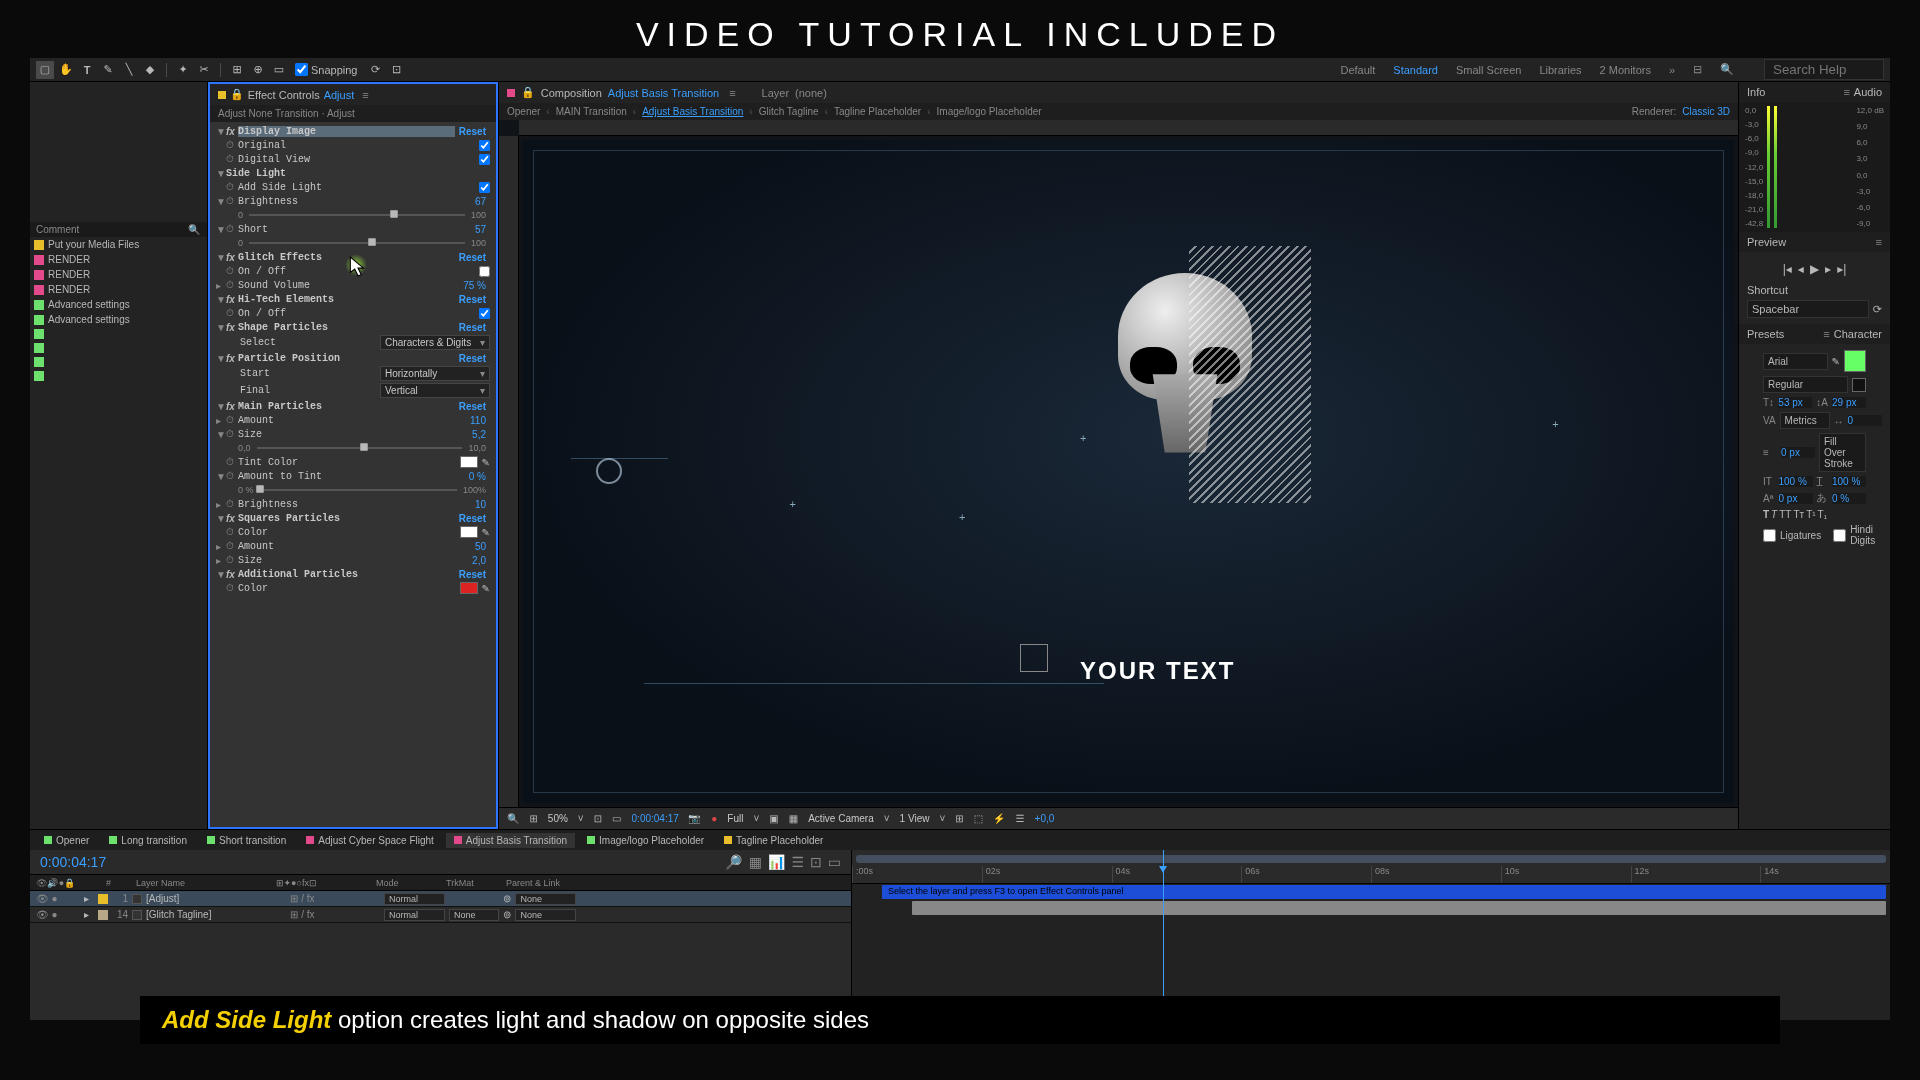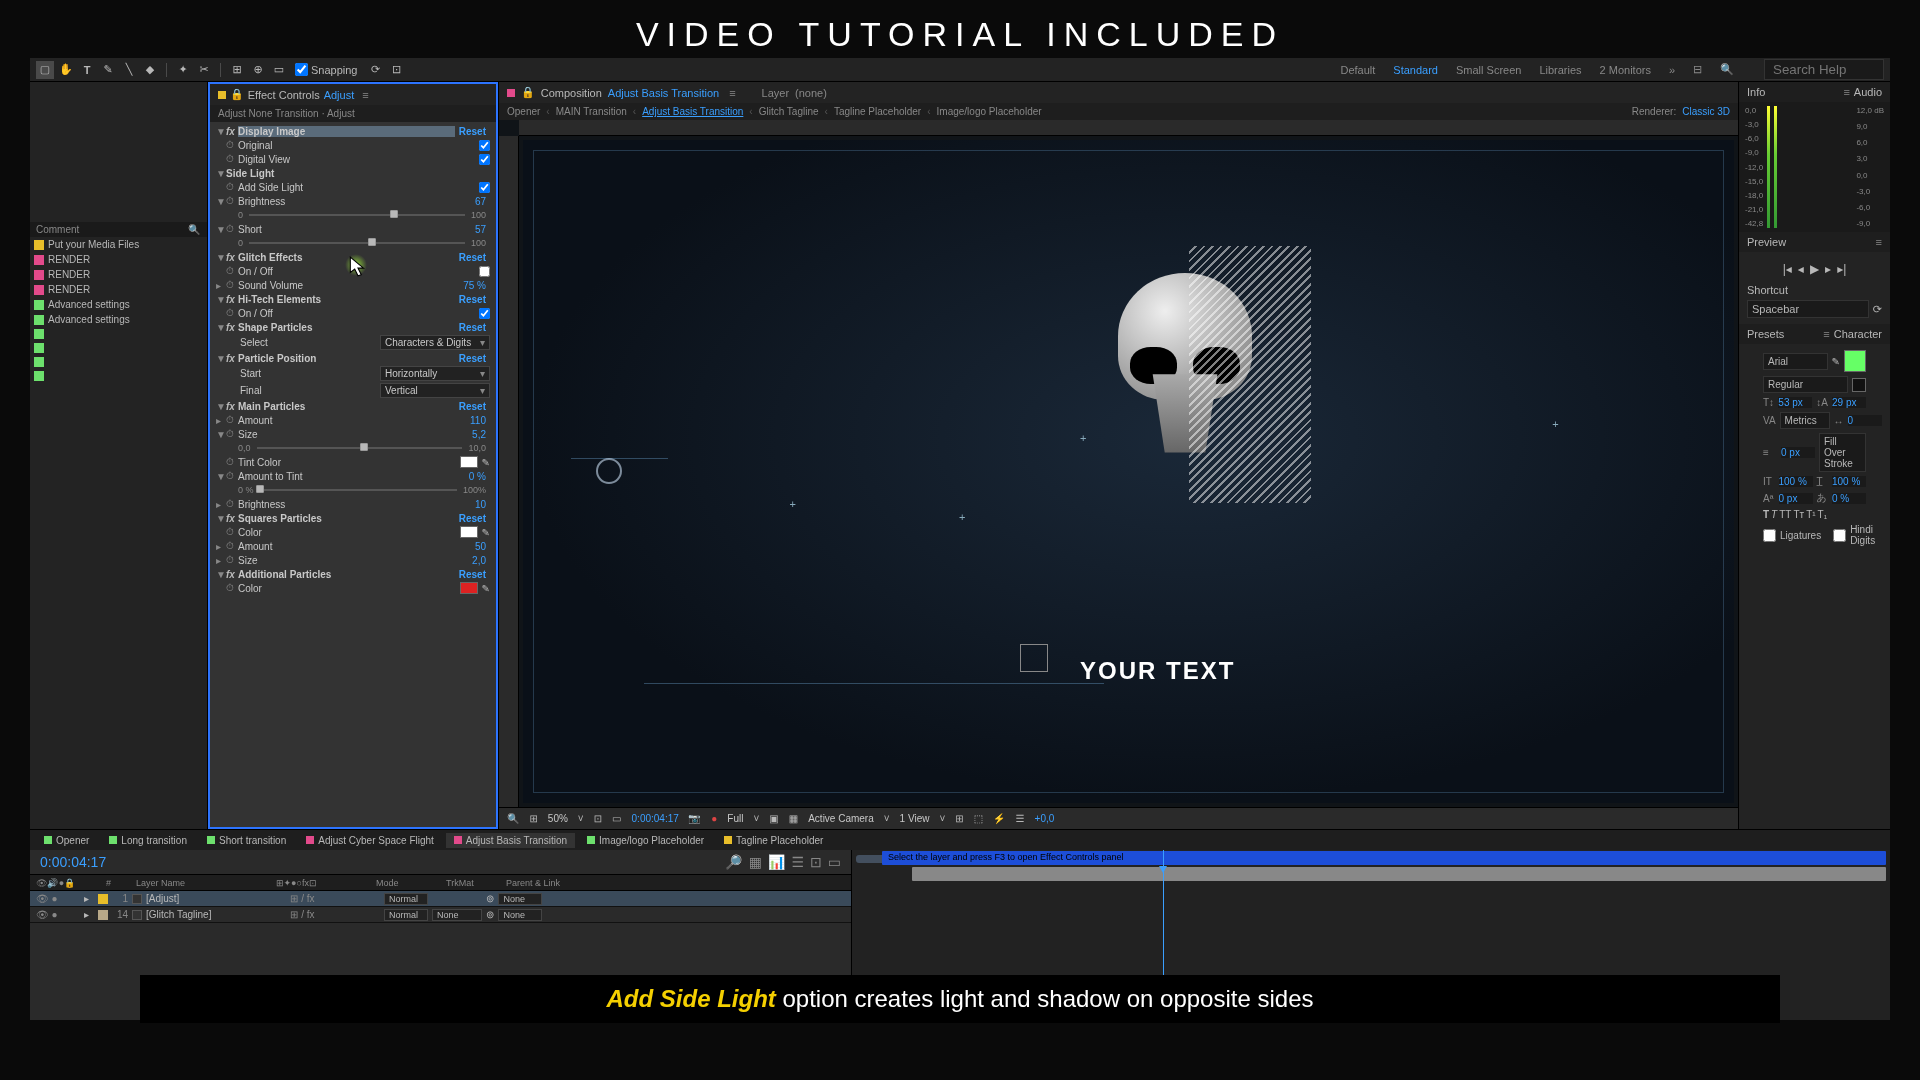--- a/index.html
+++ b/index.html
@@ -33,21 +33,21 @@
 .effect-tab { background: #232323; padding: 4px 8px; display: flex; align-items: center; gap: 4px; font-size: 11px; }
 .effect-tab-name { color: #b8b8b8; }
 .effect-tab-sub { color: #3a9fff; }
 .effect-crumb { padding: 3px 8px; font-size: 10px; color: #888; background: #1e1e1e; }
 .effect-body { flex: 1; overflow-y: auto; background: #333; padding: 2px 0; }
 .eff-row { display: flex; align-items: center; padding: 1px 6px; font-size: 10px; min-height: 14px; }
 .eff-row.group { font-weight: bold; }
 .eff-twirl { width: 10px; color: #888; cursor: pointer; }
 .eff-fx { width: 12px; font-style: italic; color: #b8b8b8; }
 .eff-stopwatch { width: 12px; color: #888; }
-.eff-label { flex: 1; color: #c8c8c8; }
+.eff-label { flex: 1; color: #c8c8c8; font-family: Liberation Mono, monospace; }
 .eff-label.hl { background: #5a6b7a; }
 .eff-value { color: #3a9fff; cursor: pointer; padding: 0 4px; }
 .eff-check { width: 11px; height: 11px; }
 .eff-swatch { width: 18px; height: 12px; border: 1px solid #666; cursor: pointer; }
 .eff-slider-row { display: flex; align-items: center; padding: 0 10px 0 28px; font-size: 9px; color: #888; }
 .eff-slider { flex: 1; height: 14px; position: relative; margin: 0 6px; }
 .eff-slider-track { position: absolute; top: 6px; left: 0; right: 0; height: 2px; background: #555; }
 .eff-slider-thumb { position: absolute; top: 2px; width: 8px; height: 8px; background: #b8b8b8; border: 1px solid #999; border-radius: 1px; transform: translateX(-50%); cursor: pointer; }
 .eff-dd { background: #222; border: 1px solid #444; padding: 1px 16px 1px 4px; font-size: 10px; color: #c8c8c8; cursor: pointer; position: relative; min-width: 110px; }
 .eff-dd::after { content: '▾'; position: absolute; right: 4px; color: #888; }
@@ -103,34 +103,34 @@
 .tl-tab.active { background: #333; }
 .tl-chip { width: 8px; height: 8px; }
 .timeline-body { display: flex; height: 170px; }
 .tl-left { width: 822px; background: #2a2a2a; border-right: 1px solid #000; }
 .tl-timecode { padding: 4px 10px; color: #3a9fff; font-size: 14px; font-family: monospace; border-bottom: 1px solid #000; display: flex; align-items: center; }
 .tl-cols { height: 16px; background: #1e1e1e; display: flex; align-items: center; padding: 0 6px; font-size: 9px; color: #888; border-bottom: 1px solid #000; }
 .tl-layer-row { height: 16px; display: flex; align-items: center; padding: 0 6px; font-size: 10px; border-bottom: 1px solid #111; gap: 4px; }
 .tl-layer-row.sel { background: #3a4a5a; }
 .layer-num { width: 16px; text-align: right; color: #888; }
 .layer-name { flex: 0 0 140px; }
-.mode-dd { background: #222; border: 1px solid #444; font-size: 9px; padding: 0 4px; width: 44px; cursor: pointer; }
+.mode-dd { background: #222; border: 1px solid #444; font-size: 9px; padding: 0 4px; width: 61px; cursor: pointer; }
 .tl-right { flex: 1; background: #222; position: relative; }
 .tl-ruler { height: 34px; background: #2a2a2a; border-bottom: 1px solid #000; display: flex; font-size: 9px; color: #888; }
 .tl-tick { flex: 1; border-left: 1px solid #444; padding-left: 3px; }
 .tl-tracks { position: relative; }
 .tl-bar { position: absolute; height: 14px; border-radius: 1px; font-size: 9px; color: #000; padding: 1px 6px; overflow: hidden; white-space: nowrap; }
 .tl-bar.yellow { background: #1d4ed8; top: 1px; left: 30px; right: 4px; }
 .tl-bar.gray { background: #888; top: 17px; left: 60px; right: 4px; }
 .tl-playhead { position: absolute; top: 0; bottom: 0; width: 1px; background: #3a9fff; }
 .tl-playhead::before { content: ''; position: absolute; top: 16px; left: -4px; width: 0; height: 0; border-left: 4px solid transparent; border-right: 4px solid transparent; border-top: 7px solid #3a9fff; }
 .tl-scroller { position: absolute; top: 5px; left: 0; right: 0; height: 8px; background: #434f5e; border-radius: 3px; margin: 0 4px; }
 
 
-.caption-bar { position: absolute; bottom: 57px; left: 140px; right: 140px; background: #000; padding: 10px 22px; text-align: center; font-size: 24px; }
+.caption-bar { position: absolute; bottom: 36px; left: 140px; right: 140px; background: #000; padding: 10px 22px; text-align: left; font-size: 24px; }
 .caption-hl { color: #f5d000; font-weight: bold; font-style: italic; }
 .caption-rest { color: #fff; }
 
 .cursor { position: absolute; pointer-events: none; z-index: 999; }
 .cursor svg { width: 18px; height: 22px; }
 .click-glow { position: absolute; width: 22px; height: 22px; background: radial-gradient(circle, rgba(150,220,60,.95), rgba(150,220,60,0) 70%); border-radius: 50%; pointer-events: none; }
 </style>
 </head>
 <body>
 
@@ -709,20 +709,30 @@
           <span class="layer-name">[Glitch Tagline]</span>
           <span style="width:90px;color:#888">⊞ / fx</span>
           <span class="mode-dd">Normal</span>
           <span class="mode-dd" style="width:50px">None</span>
           <span>⊚</span>
           <span class="mode-dd">None</span>
         </div>
       </div>
       <div class="tl-right">
         <div class="tl-scroller"></div>
+        <div class="tl-ruler" id="tl-ruler" style="padding-top:16px">
+            <div class="tl-tick">:00s</div>
+            <div class="tl-tick">02s</div>
+            <div class="tl-tick">04s</div>
+            <div class="tl-tick">06s</div>
+            <div class="tl-tick">08s</div>
+            <div class="tl-tick">10s</div>
+            <div class="tl-tick">12s</div>
+            <div class="tl-tick">14s</div>
+          </div>
         <div class="tl-tracks">
           <div class="tl-bar yellow"><span>Select the layer and press F3 to open Effect Controls panel</span></div>
           <div class="tl-bar gray"></div>
         </div>
         <div class="tl-playhead" style="left:30%"></div>
       </div>
     </div>
   </div>
 </div>
 

